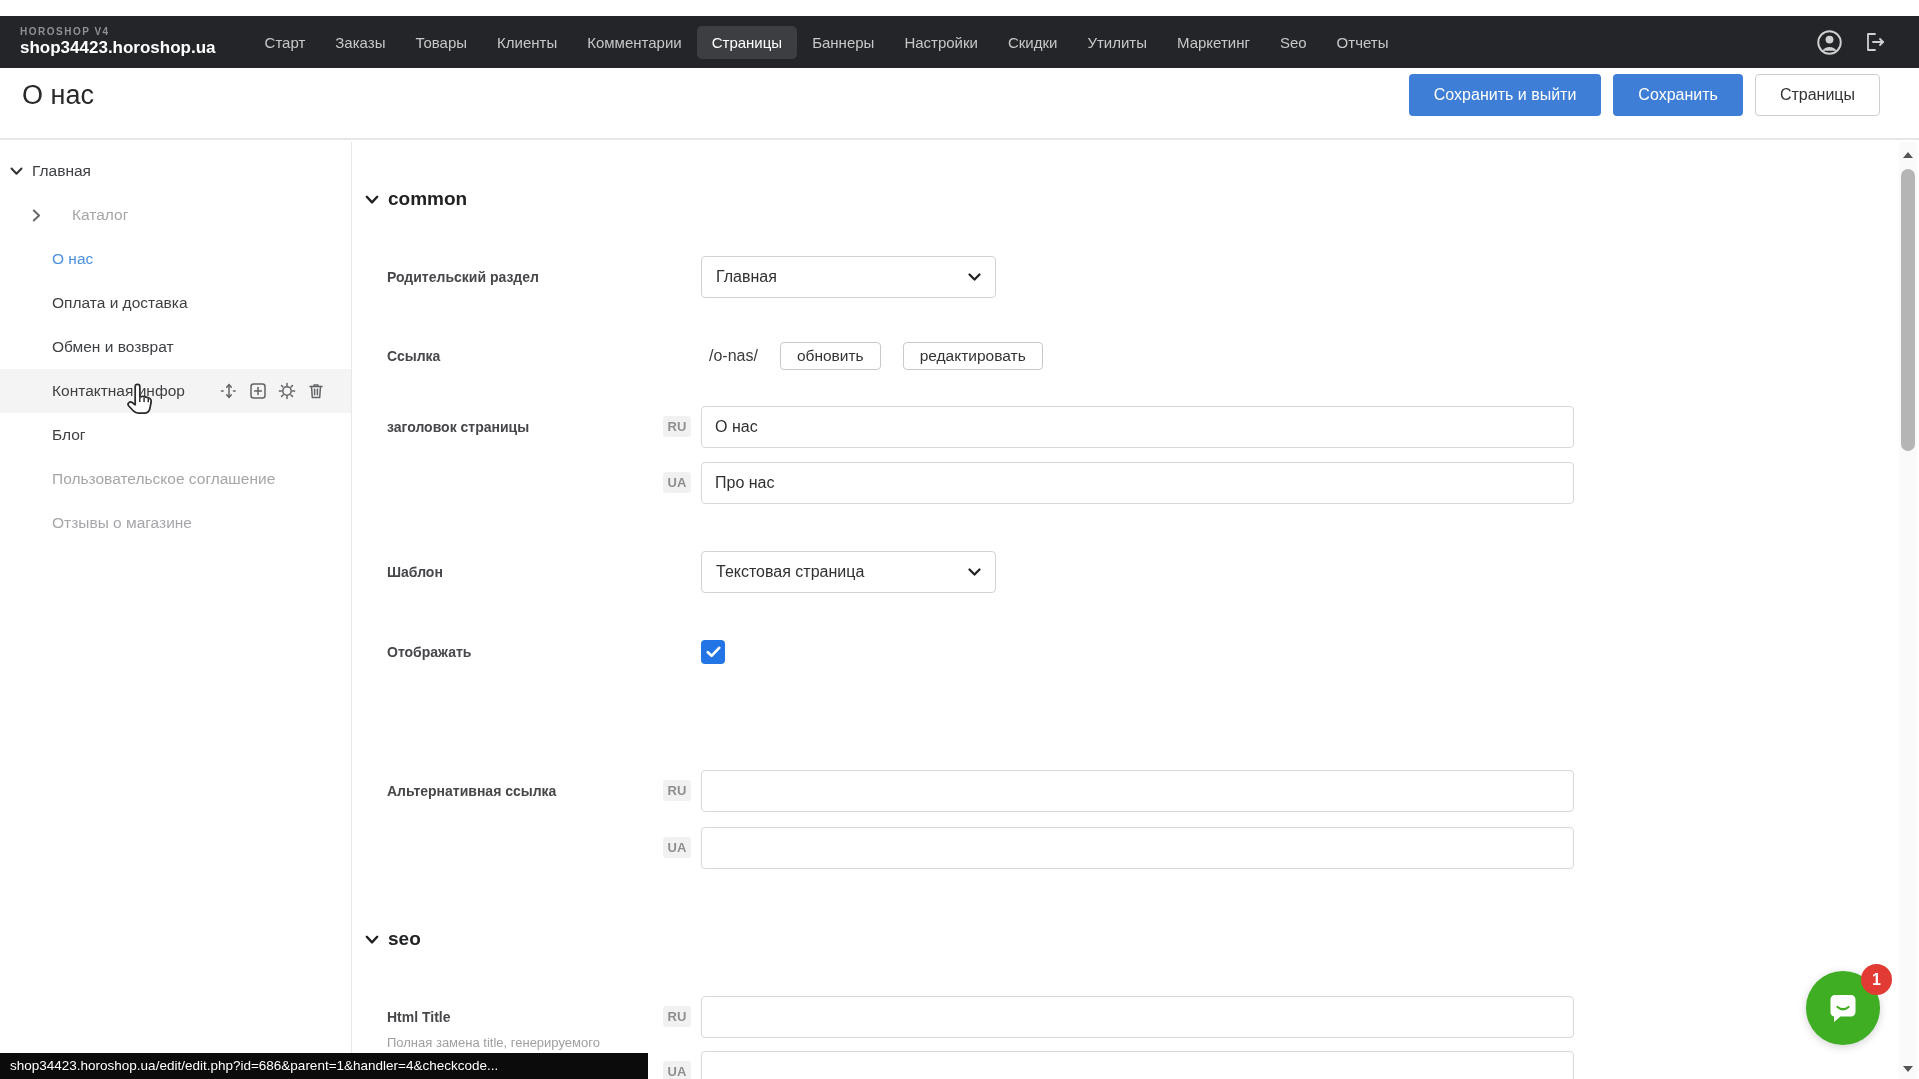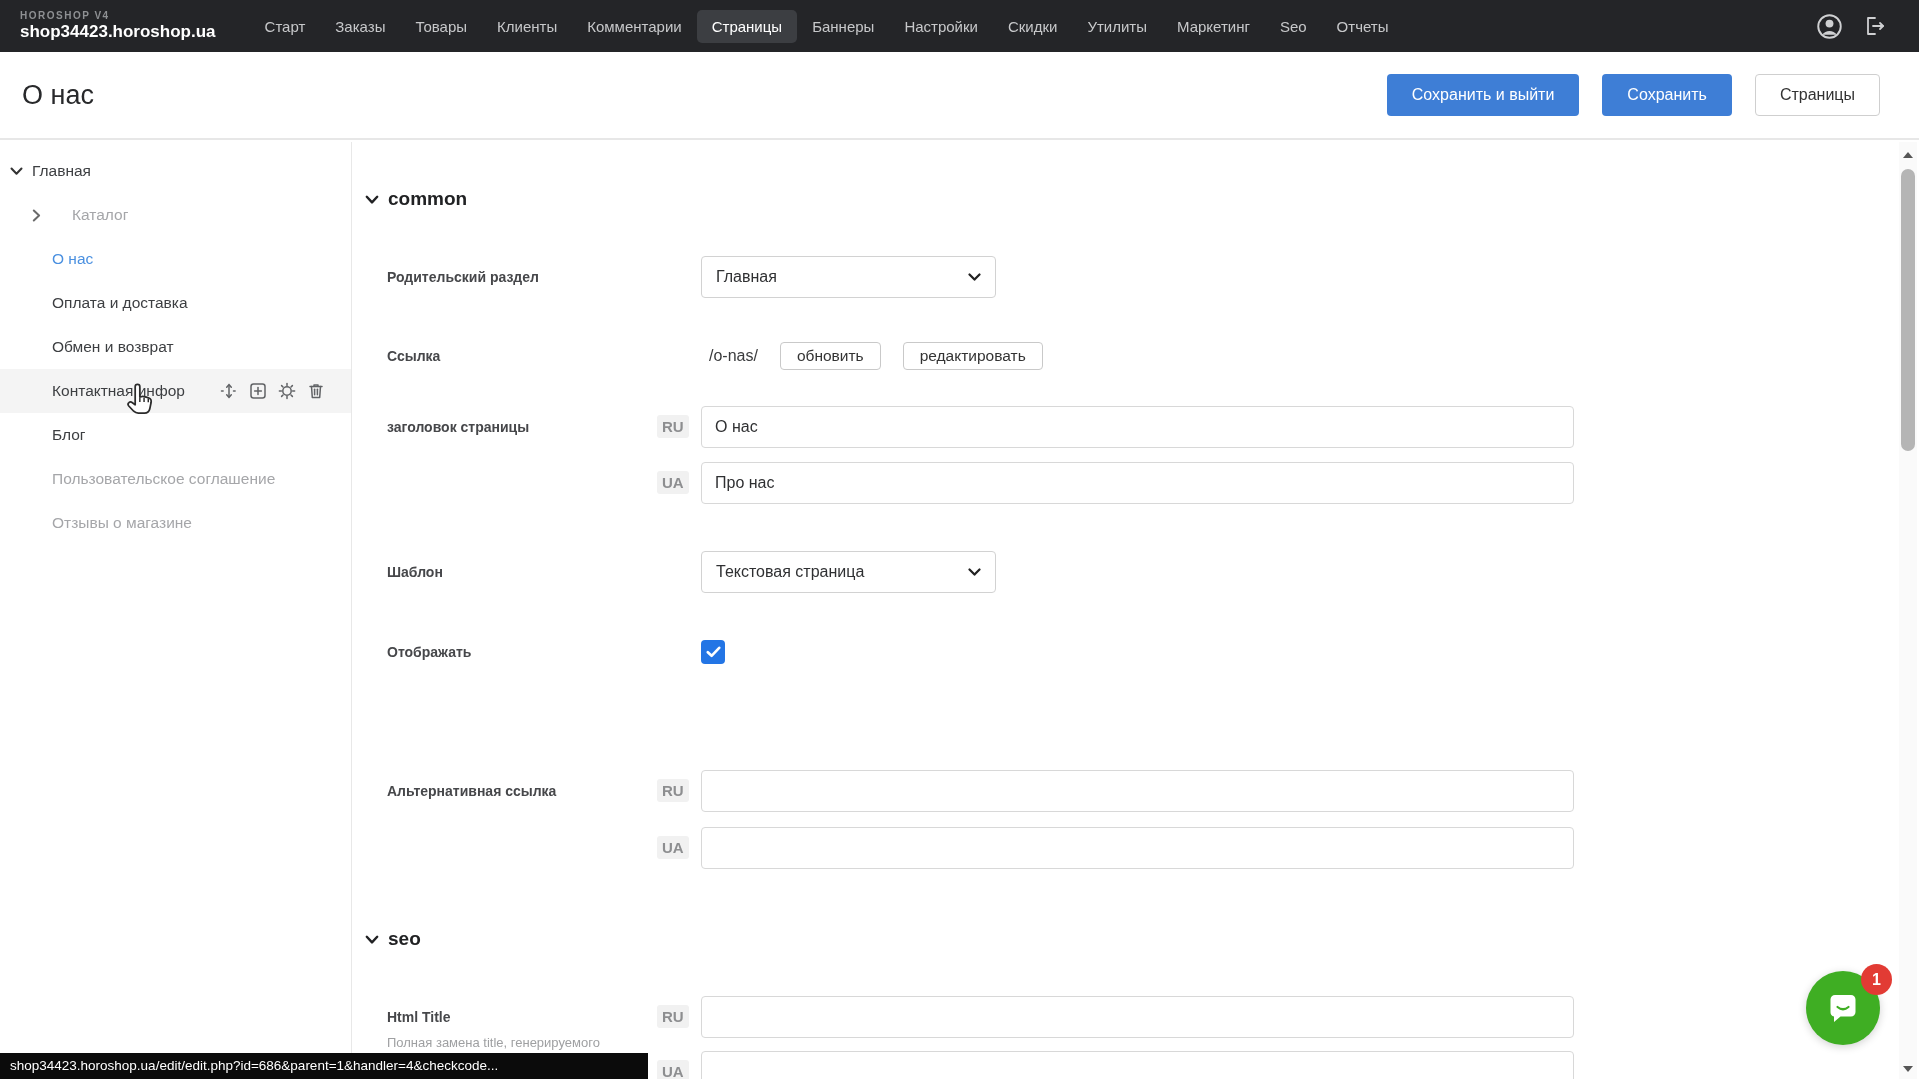--- a/index.html
+++ b/index.html
@@ -1,36 +1,36 @@
 <!DOCTYPE html>
 <html><head>
 <meta charset="utf-8">
 <style>
   * { margin:0; padding:0; box-sizing:border-box; }
   html,body { width:1919px; height:1079px; background:#fff; }
   body { font-family:"Liberation Sans", sans-serif; }
   .screen { position:relative; width:1919px; height:1079px; overflow:hidden; background:#fff; }
 
   
-  .navbar { position:absolute; left:0; top:0; width:1919px; height:52px;
+  .navbar { position:absolute; left:0; top:16px; width:1919px; height:52px;
     background:#242528; display:flex; align-items:center; padding:0 20px; z-index:30; }
   .logo { display:flex; flex-direction:column; justify-content:center; margin-right:34px; min-width:192px; }
   .logo-top { font-size:10px; font-weight:bold; letter-spacing:1.5px; color:#8e9093; line-height:12px; }
   .logo-main { font-size:17px; font-weight:bold; color:#ffffff; line-height:20px; }
   .nav-menu { display:flex; align-items:center; }
   .nav-item { font-size:15px; color:#c7c8ca; padding:8px 15px; border-radius:5px; white-space:nowrap; cursor:pointer; }
   .nav-item.active { background:#3c3e42; color:#ffffff; }
   .nav-right { margin-left:auto; display:flex; align-items:center; gap:20px; padding-right:12px; }
   .nav-right svg { display:block; }
 
   
   .pagehead { position:absolute; left:0; top:52px; width:1919px; height:88px; background:#fff;
     border-bottom:2px solid #e7e7e7; display:flex; align-items:center; padding:0 39px 0 22px; z-index:20; }
   .page-title { font-size:27px; color:#28292b; }
-  .head-buttons { margin-left:auto; display:flex; gap:23px;border-radius:20px; }
+  .head-buttons { margin-left:auto; display:flex; gap:12px;border-radius:20px; }
   .btn { height:42px; border-radius:4px; font-size:16px; display:flex; align-items:center;
     padding:0 24px; cursor:pointer; border:1px solid transparent; white-space:nowrap; }
   .btn-blue { background:#3e7ed6; color:#fff; }
   .btn-white { background:#fff; color:#333; border-color:#cfcfcf; }
 
   
   .sidebar { position:absolute; left:0; top:142px; width:352px; height:937px; background:#fff;
     border-right:1px solid #e8e8e8; padding-top:7px; z-index:10; }
   .tree-row { height:44px; display:flex; align-items:center; font-size:15.5px; color:#3d3f42; position:relative; cursor:pointer; }
   .tree-row .chev { display:flex; align-items:center; margin-right:9px; color:#3d3f42; }
@@ -45,22 +45,22 @@
   .cursor-hand { position:absolute; left:126px; top:13px; z-index:40; }
 
   
   .content { position:absolute; left:353px; top:142px; width:1546px; height:937px; background:#fff; overflow:hidden; }
   .frow { position:absolute; left:0; width:100%; }
   .sec-head { display:flex; align-items:center; gap:9px; height:28px; padding-left:12px;
     font-size:19px; font-weight:bold; color:#212224; }
   .sec-head svg { margin-top:2px; }
   .flabel { position:absolute; left:34px; font-size:14px; color:#46474a; line-height:42px; white-space:nowrap;font-weight:bold; }
   .fhint { position:absolute; left:34px; font-size:13px; color:#9fa0a2; white-space:nowrap; }
-  .lang-badge { position:absolute; left:304px; width:40px; line-height:42px; text-align:left;
-    font-size:15px; font-weight:bold; color:#8d8e90; }
+  .lang-badge { position:absolute; left:304px; width:40px; line-height:42px; text-align:center;
+    font-size:13px; font-weight:bold; color:#8d8e90; }
   .lang-badge span { background:#f1f1f1; border-radius:3px; padding:3px 5px; }
   .tinput { position:absolute; left:348px; width:873px; height:42px; border:1px solid #d8d8d8;
     border-radius:4px; font-size:16px; color:#2f3032; padding:0 13px; outline:none; background:#fff;
     font-family:"Liberation Sans", sans-serif; }
   .fselect { position:absolute; left:348px; width:295px; height:42px; border:1px solid #d2d2d2;
     border-radius:4px; background:#fff; display:flex; align-items:center; font-size:16px; color:#2f3032;
     padding:0 14px; cursor:pointer; }
   .fselect .sel-chev { margin-left:auto; display:flex; align-items:center; color:#222; }
   .link-line { position:absolute; left:356px; height:36px; display:flex; align-items:center; gap:22px; }
   .link-path { font-size:16px; color:#3a3b3d; }

